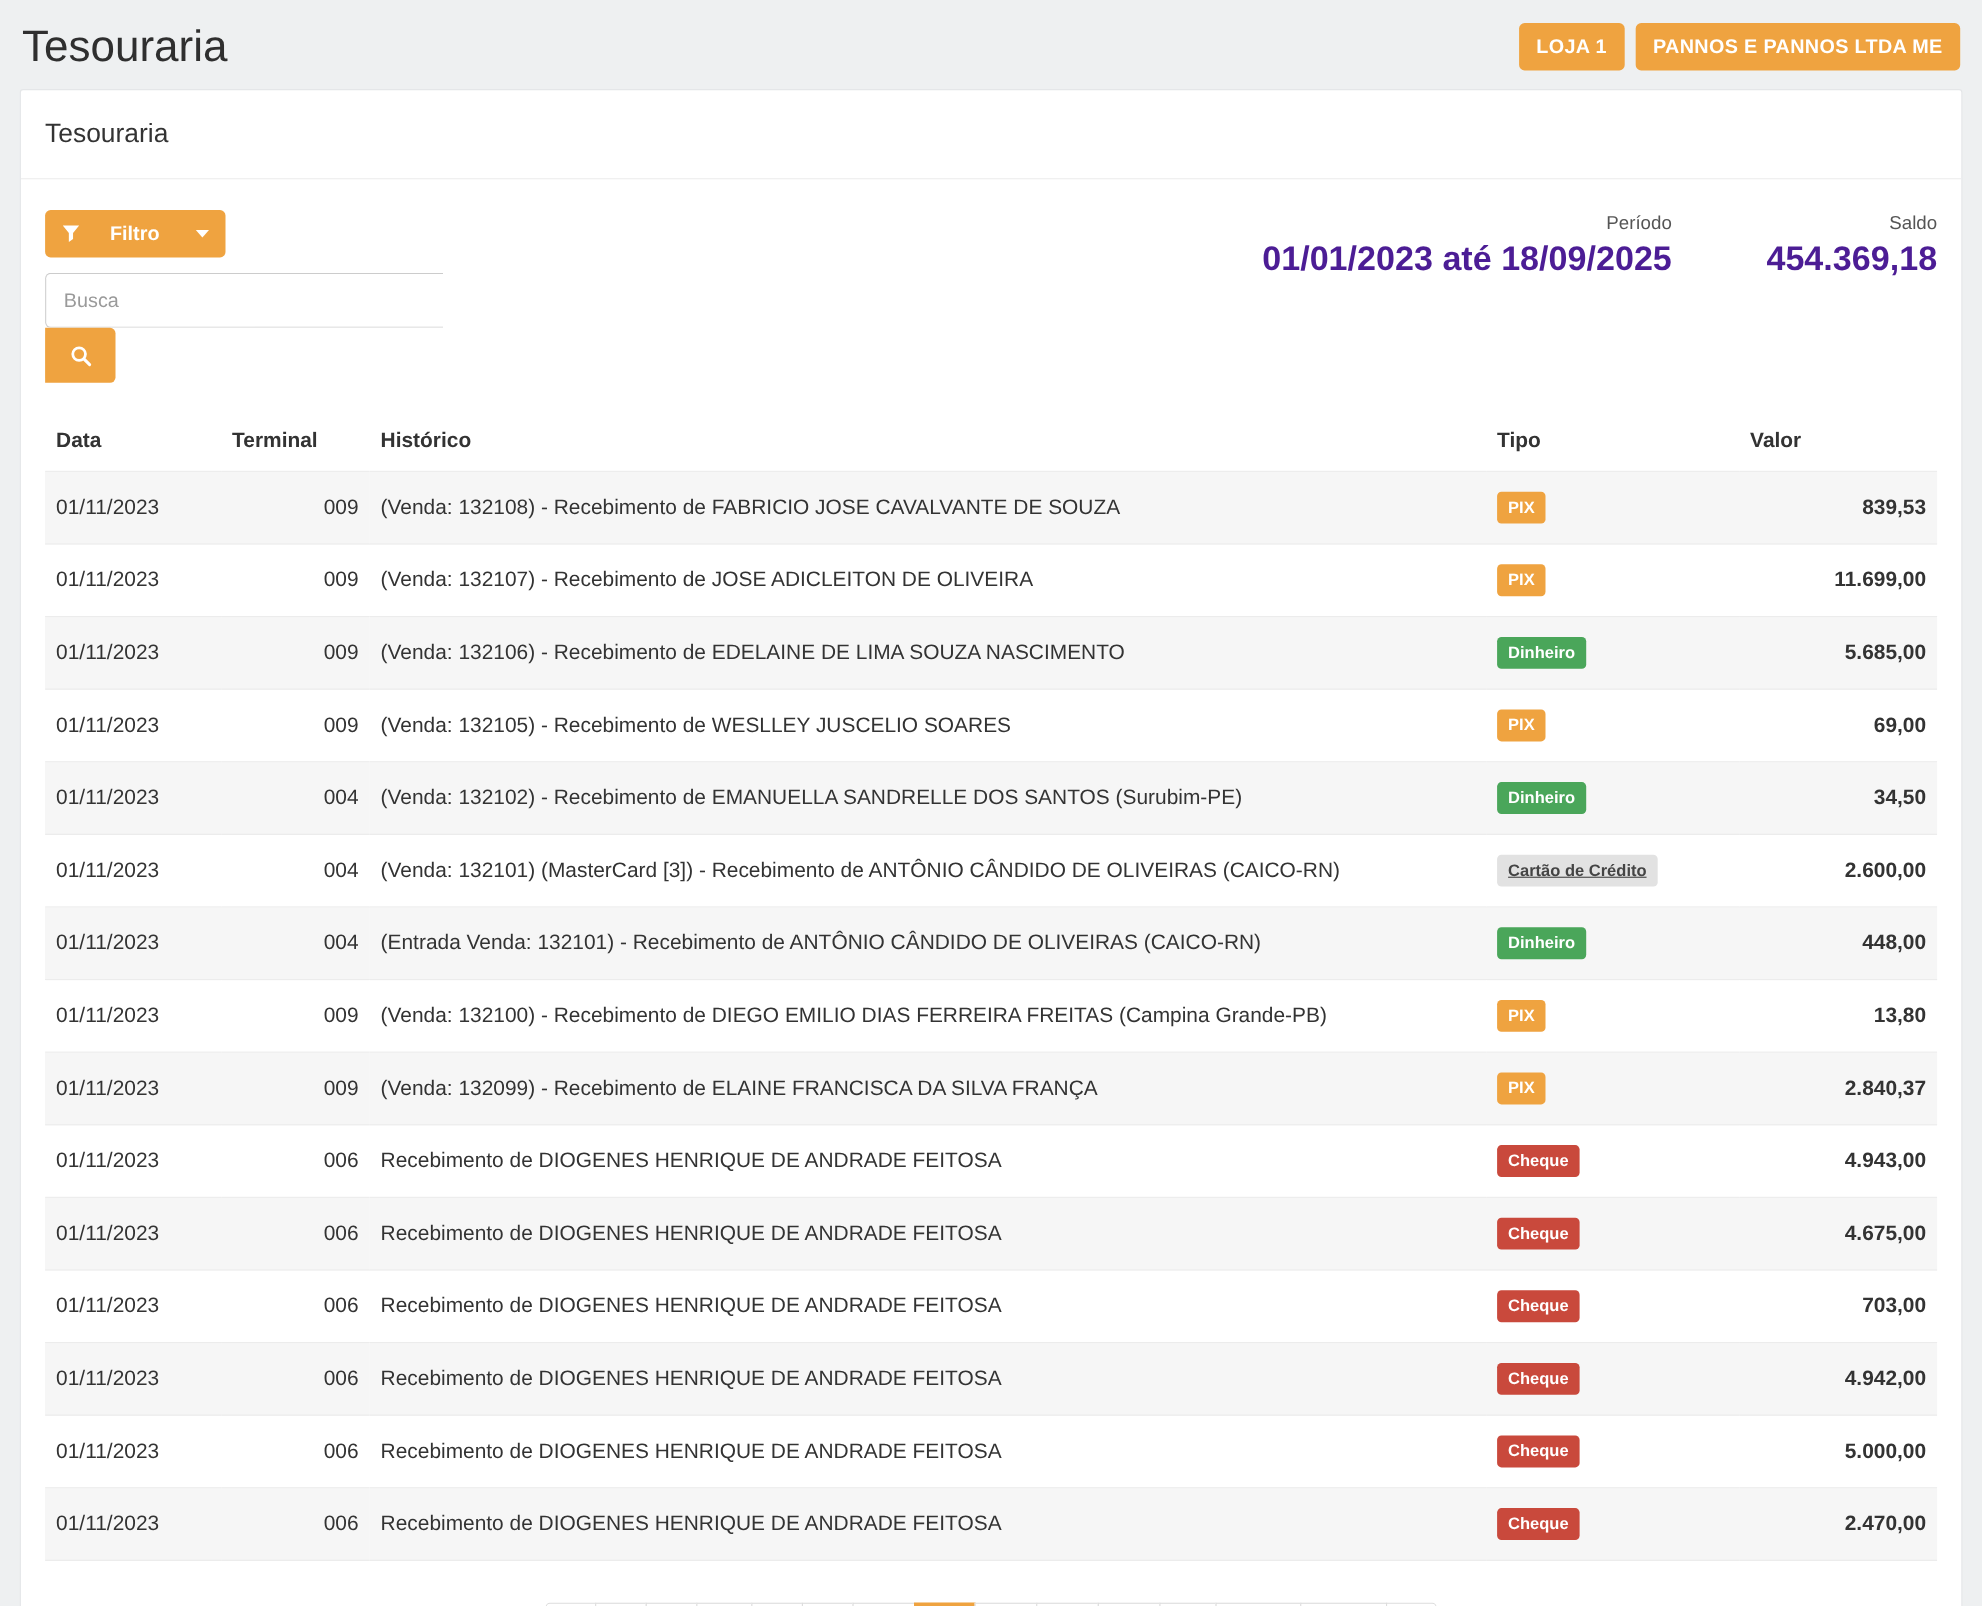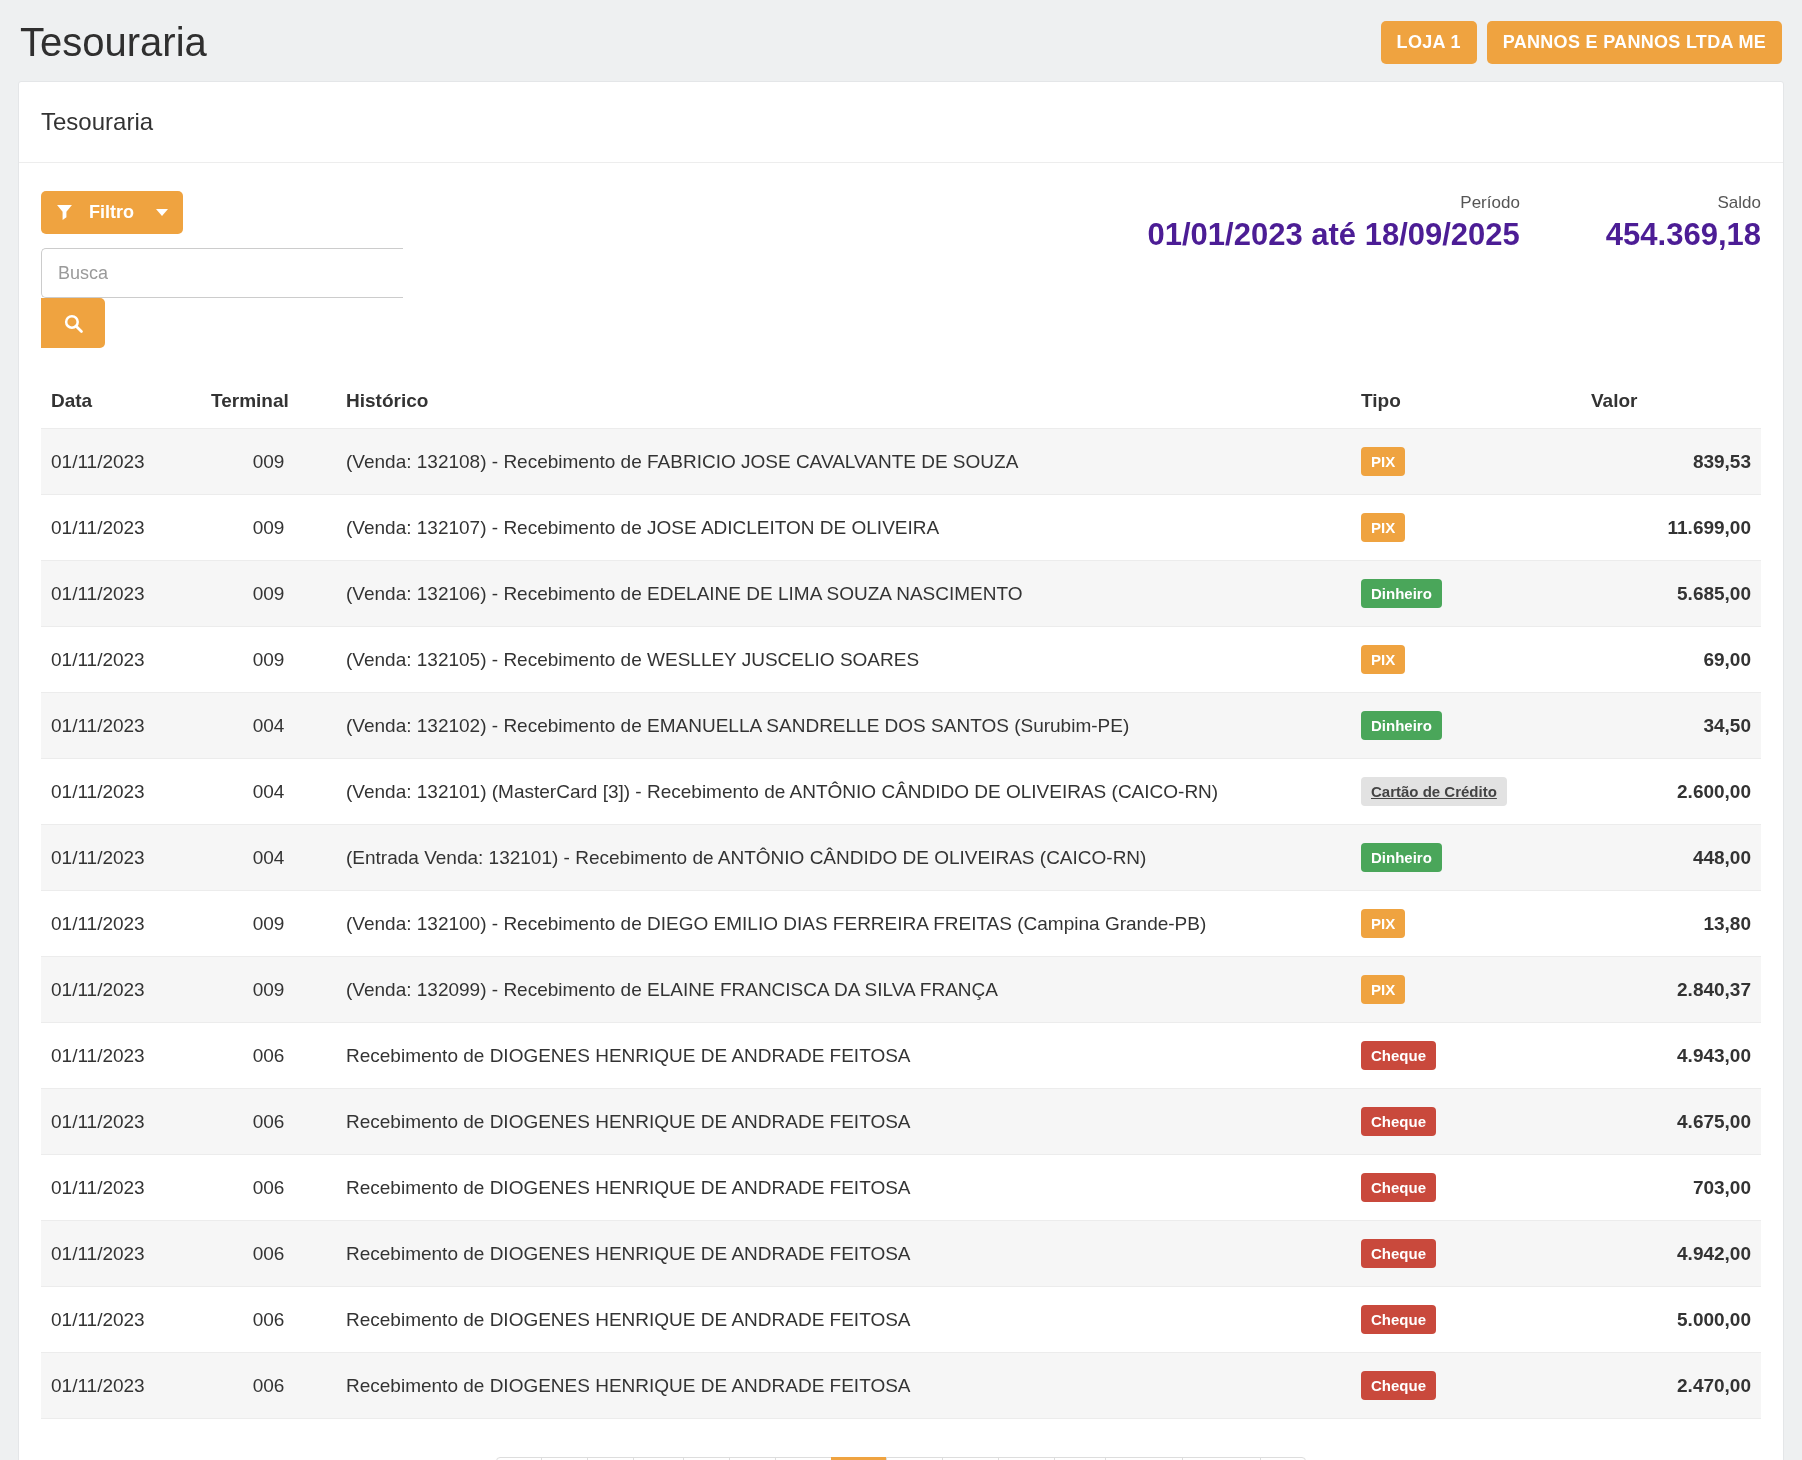--- a/index.html
+++ b/index.html
@@ -34,21 +34,21 @@
     font-size:24px; color:#333; padding:26px 22px; border-bottom:1px solid #ededed;
   }
   .card-body { padding:28px 22px 6px 22px; }
 
   
   .toolbar { display:flex; justify-content:space-between; align-items:flex-start; margin-bottom:28px; }
   .toolbar-left { display:flex; flex-direction:column; gap:14px; align-items:flex-start; }
   .filter-btn {
     background:var(--accent); color:#fff; border:none; border-radius:5px;
     font-family:inherit; font-size:18px; font-weight:600;
-    padding:11px 15px; display:inline-flex; align-items:center; gap:16px; cursor:pointer;
+    padding:11px 15px; display:inline-flex; align-items:center; gap:27px; cursor:pointer;
   }
   .filter-btn .caret {
     width:0; height:0; border-left:6px solid transparent; border-right:6px solid transparent;
     border-top:7px solid #fff; margin-left:6px;
   }
   .search-group { display:flex;flex-direction:column; }
   .search-input {
     width:362px; height:50px; border:1px solid #ccc; border-right:none;
     border-radius:5px 0 0 5px; padding:0 16px; font-size:18px; color:#555;
     font-family:inherit; outline:none;
@@ -69,21 +69,21 @@
   table.tx thead th {
     text-align:left; font-weight:700; font-size:19px; padding:14px 10px 16px 10px;
   }
   th.col-data { width:160px; }
   th.col-terminal { width:135px; text-align:center; }
   th.col-tipo { width:230px; text-align:center; }
   th.col-valor { width:180px; text-align:right; }
   table.tx tbody td { padding:18px 10px; border-top:1px solid #ececec; }
   table.tx tbody tr:last-child td { border-bottom:1px solid #ececec; }
   table.tx tbody tr:nth-child(odd) { background:#f6f6f6; }
-  td.terminal { text-align:center; }
+  td.terminal { text-align:right; }
   td.tipo { text-align:left; }
   td.valor { text-align:right; font-weight:700; }
   .badge {
     display:inline-block; padding:7px 10px; border-radius:4px;
     font-size:15px; font-weight:700; line-height:1; white-space:nowrap;
   }
 
   
   .pagination { display:flex; justify-content:center; margin:38px 0 30px 0; }
   .page-item {

